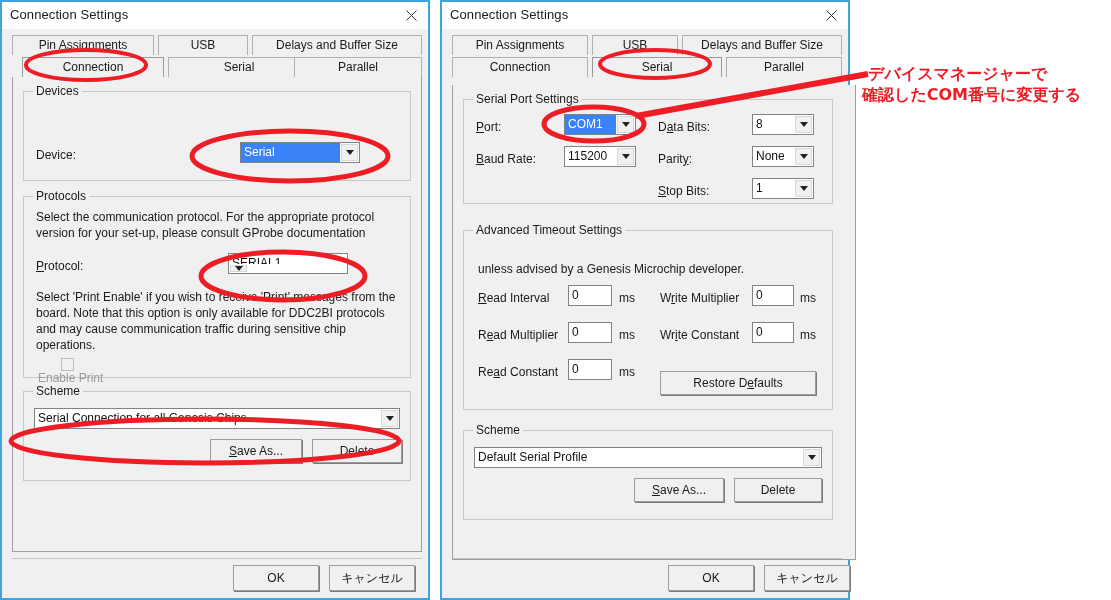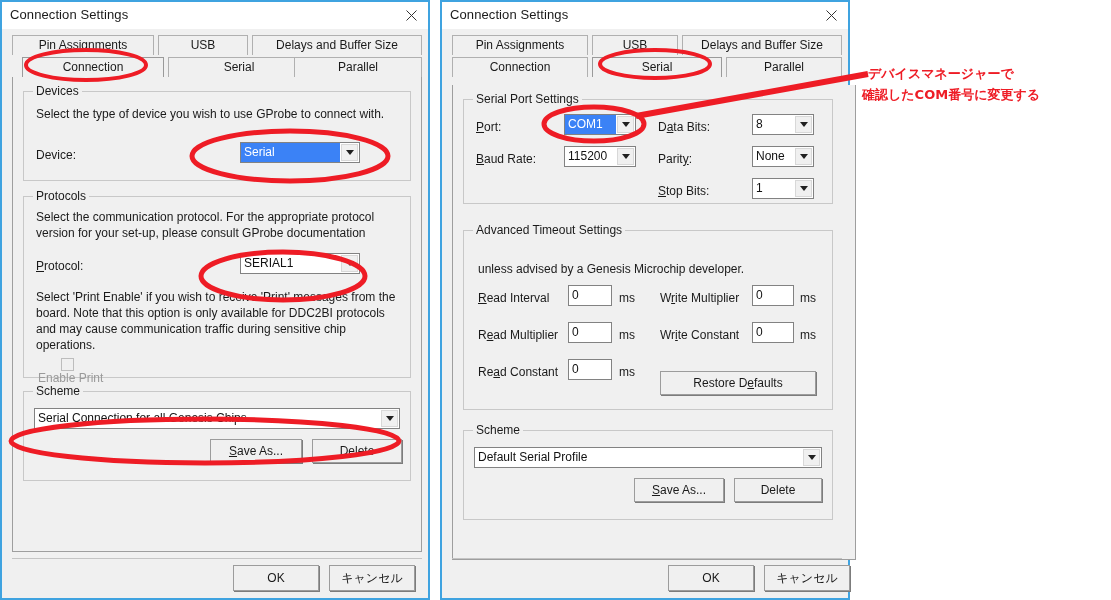--- a/index.html
+++ b/index.html
@@ -168,21 +168,21 @@
   .hrule{
     position:absolute;
     border-top:1px solid #c4c4c4;
   }
 
   
   .ink{position:absolute;pointer-events:none;}
   .anno-text{
     position:absolute;
     color:#ee1c25;
-    font-size:13px;
+    font-size:16px;
     font-weight:bold;
     line-height:20px;
     font-family:"DejaVu Sans","Liberation Sans",sans-serif;
     white-space:nowrap;
   }
 </style>
 </head>
 <body>
 
 <div class="dialog" id="dlg-left">
@@ -206,40 +206,39 @@
       <div class="tab sel" style="left:10px;width:142px;">Connection</div>
       <div class="tab" style="left:156px;width:142px;">Serial</div>
       <div class="tab" style="left:282px;width:128px;">Parallel</div>
     </div>
   </div>
 
   <div class="tabpanel" style="left:10px;top:75px;width:410px;height:475px;">
 
     <div class="group" style="left:10px;top:14px;width:388px;height:90px;">
       <span class="glabel">Devices</span>
-      <span class="para" style="left:12px;top:14px;">Select the type of device you wish to use GProbe to connect with.</span>
       <span class="lbl" style="left:12px;top:56px;">Device:</span>
       <div class="combo focused" style="left:216px;top:50px;width:120px;">
         <span class="ctext">Serial</span>
         <span class="carrow">
           <svg width="8" height="5" viewBox="0 0 8 5">
               <path d="M0 0 L8 0 L4 5 Z" fill="#202020"></path>
             </svg>
         </span>
       </div>
     </div>
 
     <div class="group" style="left:10px;top:119px;width:388px;height:182px;">
       <span class="glabel">Protocols</span>
       <span class="para" style="left:12px;top:12px;">Select the communication protocol.  For the appropriate protocol</span>
       <span class="para" style="left:12px;top:28px;">version for your set-up, please consult GProbe documentation</span>
 
       <span class="lbl" style="left:12px;top:62px;"><u class="acc">P</u><span>rotocol:</span></span>
 
-      <div class="combo" style="left:216px;top:56px;width:120px;">
+      <div class="combo" style="left:204px;top:56px;width:120px;flex-direction:column;">
         <span class="ctext">SERIAL1</span>
         <span class="carrow">
           <svg width="8" height="5" viewBox="0 0 8 5">
               <path d="M0 0 L8 0 L4 5 Z" fill="#202020"></path>
             </svg>
         </span>
       </div>
 
       <span class="para" style="left:12px;top:92px;">Select 'Print Enable' if you wish to receive 'Print' messages from the</span>
       <span class="para" style="left:12px;top:108px;">board.   Note that this option is only available for DDC2BI protocols</span>

